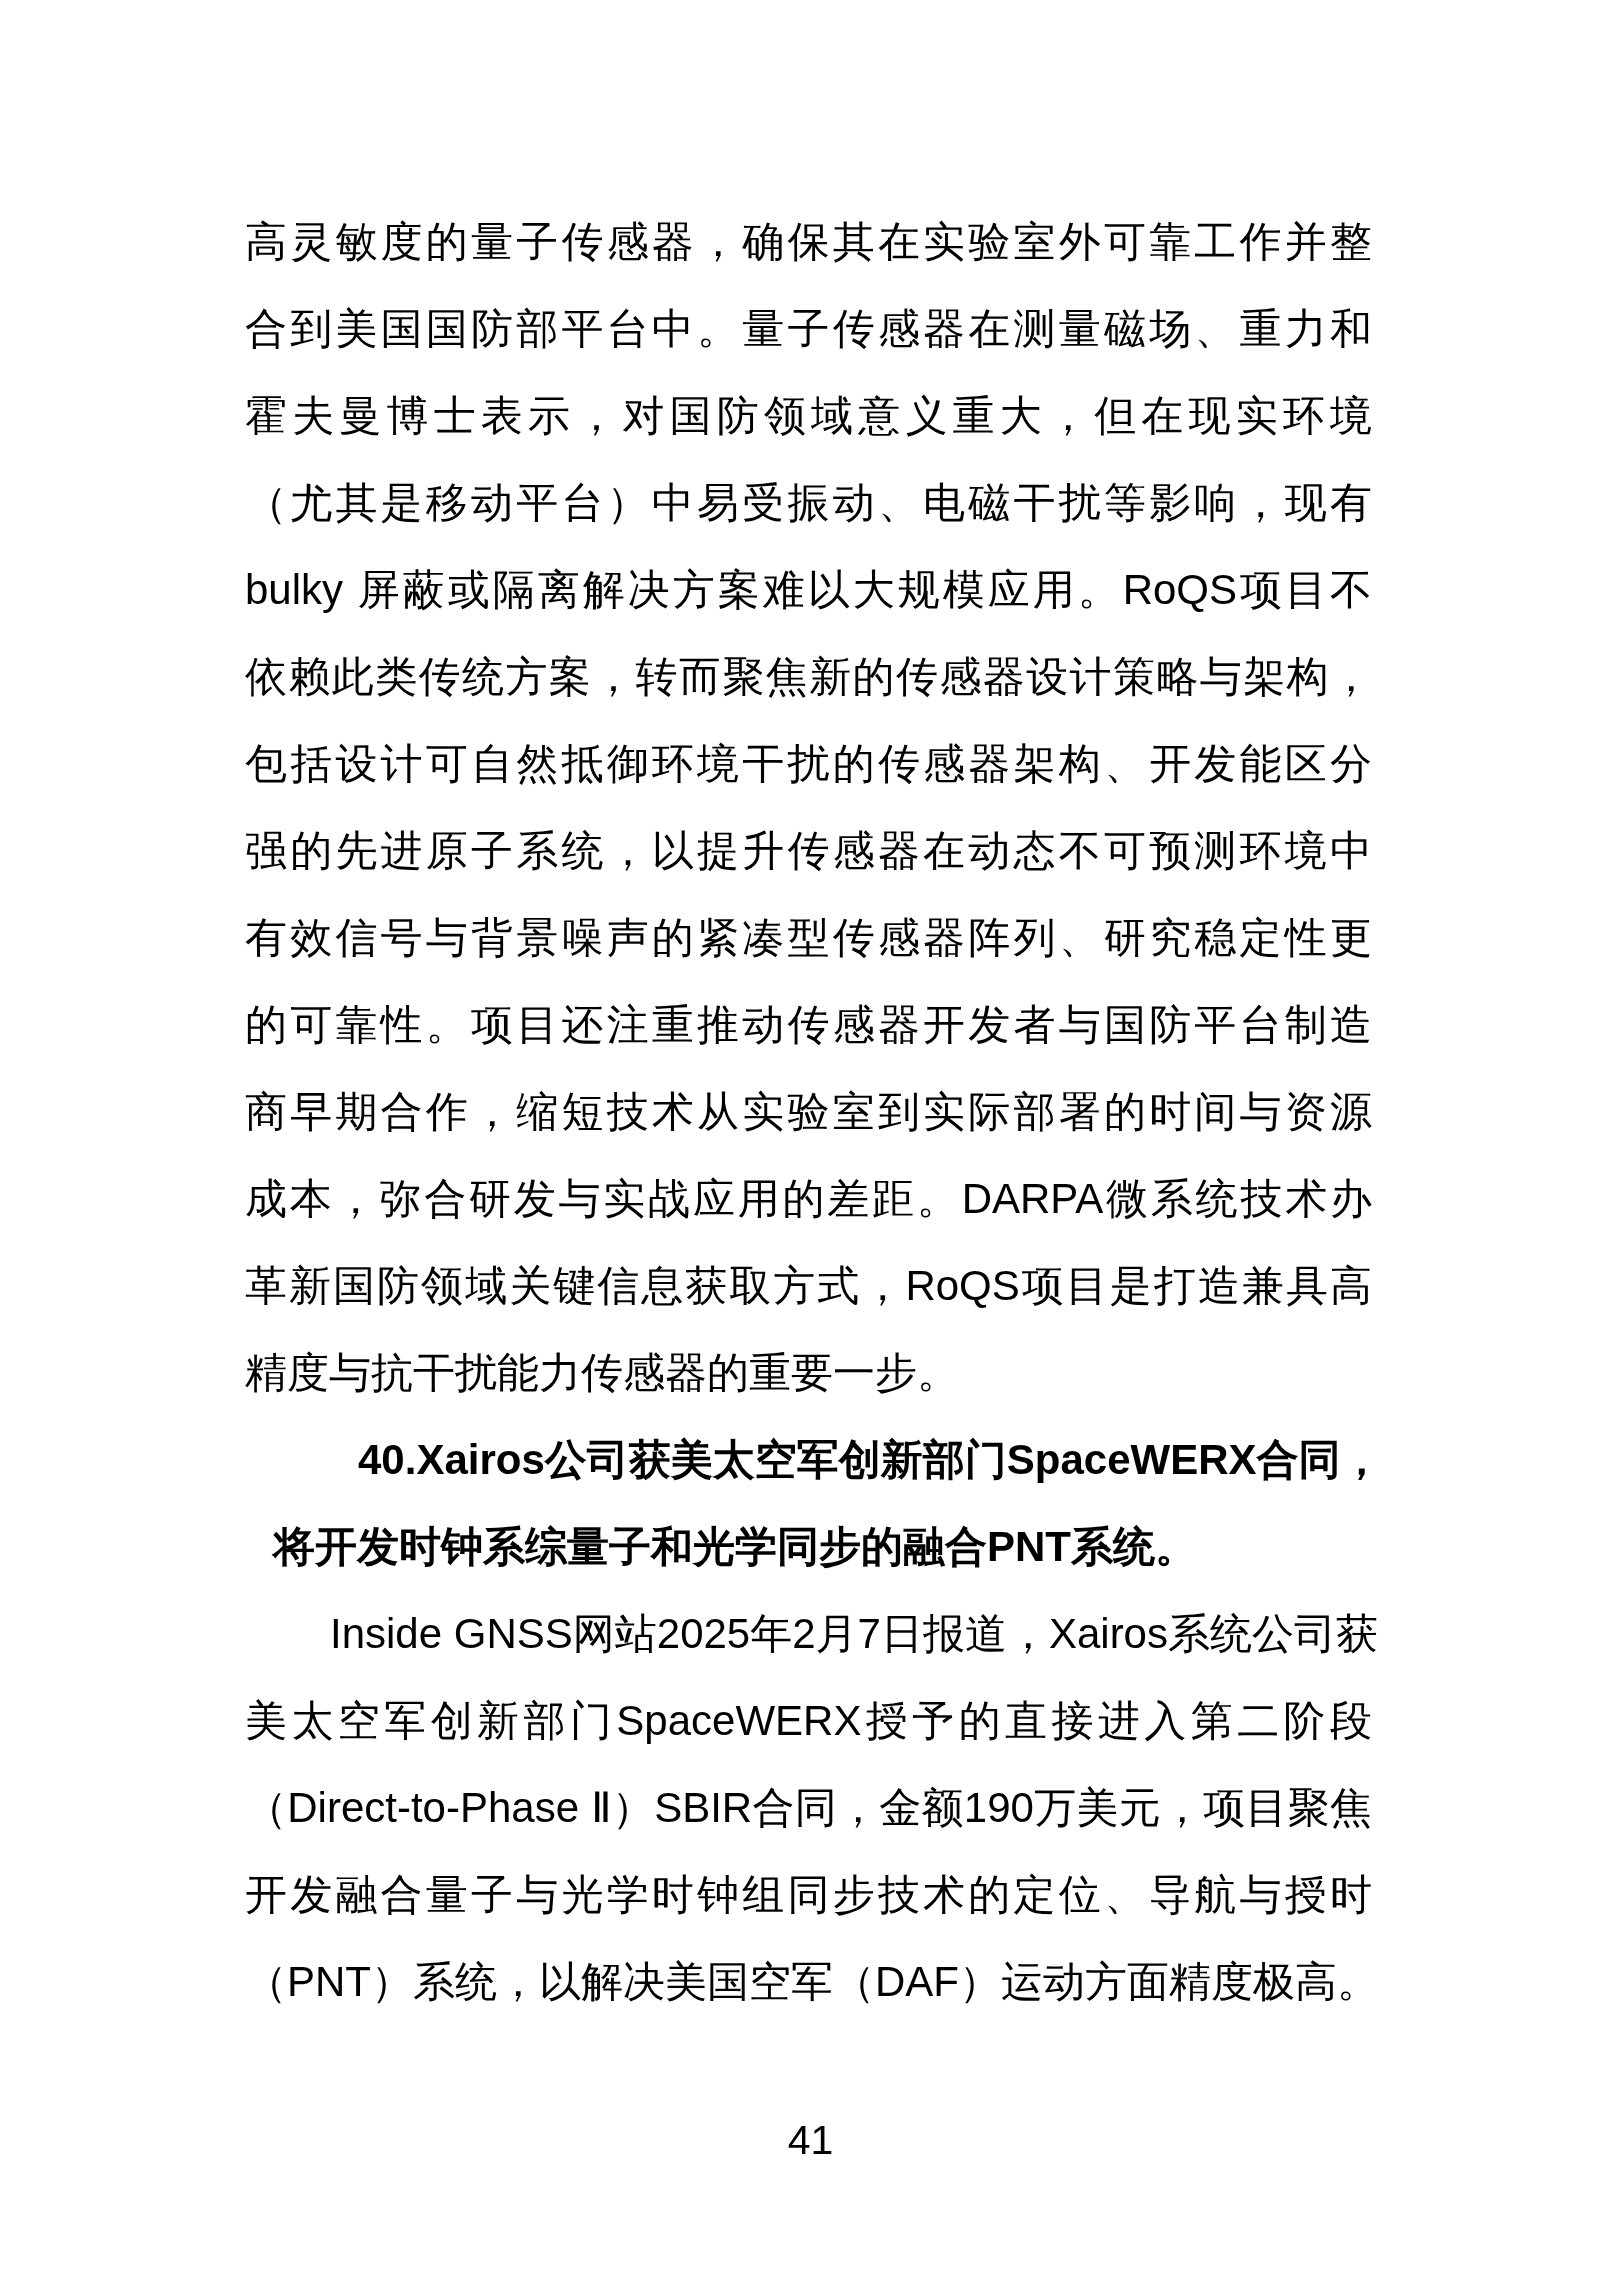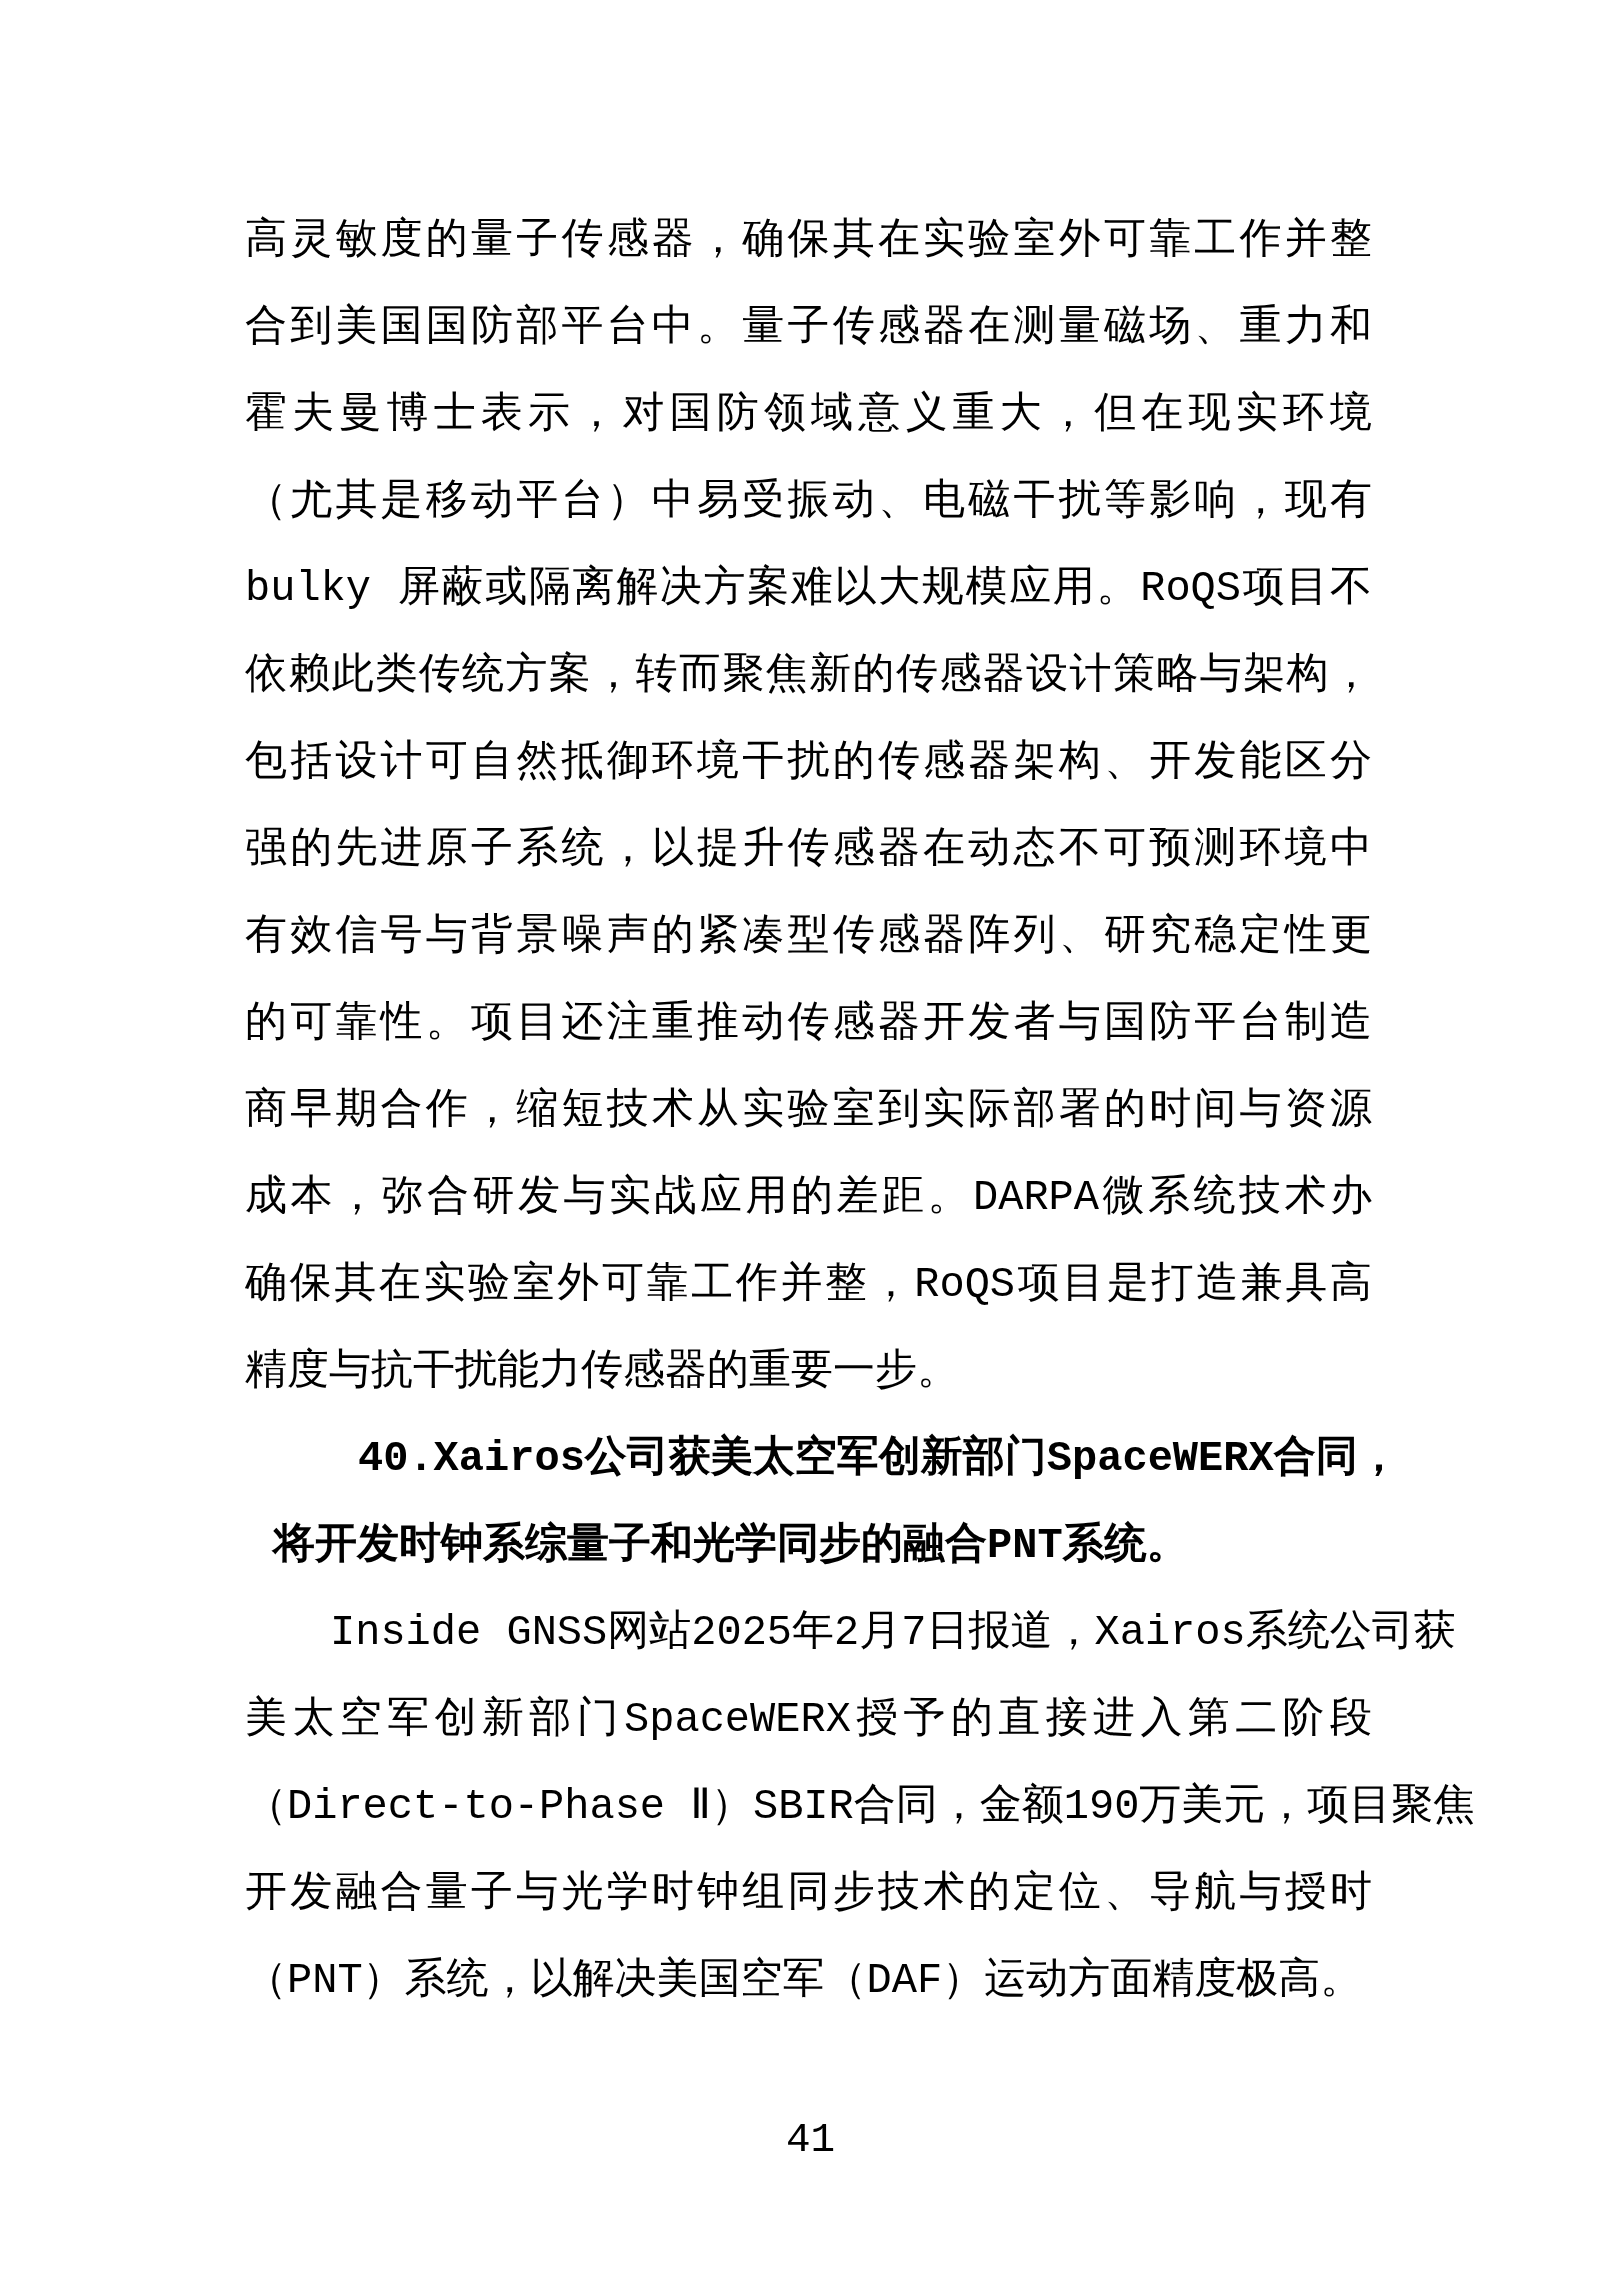--- a/index.html
+++ b/index.html
@@ -6,21 +6,21 @@
     margin: 0;
     padding: 0;
     background: #ffffff;
   }
   .page {
     position: relative;
     width: 1621px;
     height: 2293px;
     background: #ffffff;
     color: #000000;
-    font-family: Liberation Mono, monospace;
+    font-family: Liberation Sans, sans-serif;
     overflow: hidden;
   }
   .body-text {
     position: absolute;
     left: 245px;
     top: 198px;
     width: 1127px;
   }
   .line {
     height: 87px;
@@ -68,21 +68,21 @@
       <div class="line just">霍夫曼博士表示，对国防领域意义重大，但在现实环境</div>
       <div class="line just">（尤其是移动平台）中易受振动、电磁干扰等影响，现有</div>
       <div class="line just">bulky 屏蔽或隔离解决方案难以大规模应用。RoQS项目不</div>
       <div class="line just">依赖此类传统方案，转而聚焦新的传感器设计策略与架构，</div>
       <div class="line just">包括设计可自然抵御环境干扰的传感器架构、开发能区分</div>
       <div class="line just">强的先进原子系统，以提升传感器在动态不可预测环境中</div>
       <div class="line just">有效信号与背景噪声的紧凑型传感器阵列、研究稳定性更</div>
       <div class="line just">的可靠性。项目还注重推动传感器开发者与国防平台制造</div>
       <div class="line just">商早期合作，缩短技术从实验室到实际部署的时间与资源</div>
       <div class="line just">成本，弥合研发与实战应用的差距。DARPA微系统技术办</div>
-      <div class="line just">确保其在实验室外可靠工作并整，RoQS项目是打造兼具高</div>
+      <div class="line just">革新国防领域关键信息获取方式，RoQS项目是打造兼具高</div>
       <div class="line last">精度与抗干扰能力传感器的重要一步。</div>
     </div>
 
     <div>
       <div class="line just bold indent">40.Xairos公司获美太空军创新部门SpaceWERX合同，</div>
       <div class="line last bold">将开发时钟系综量子和光学同步的融合PNT系统。</div>
     </div>
 
     <div>
       <div class="line just indent">Inside GNSS网站2025年2月7日报道，Xairos系统公司获</div>

